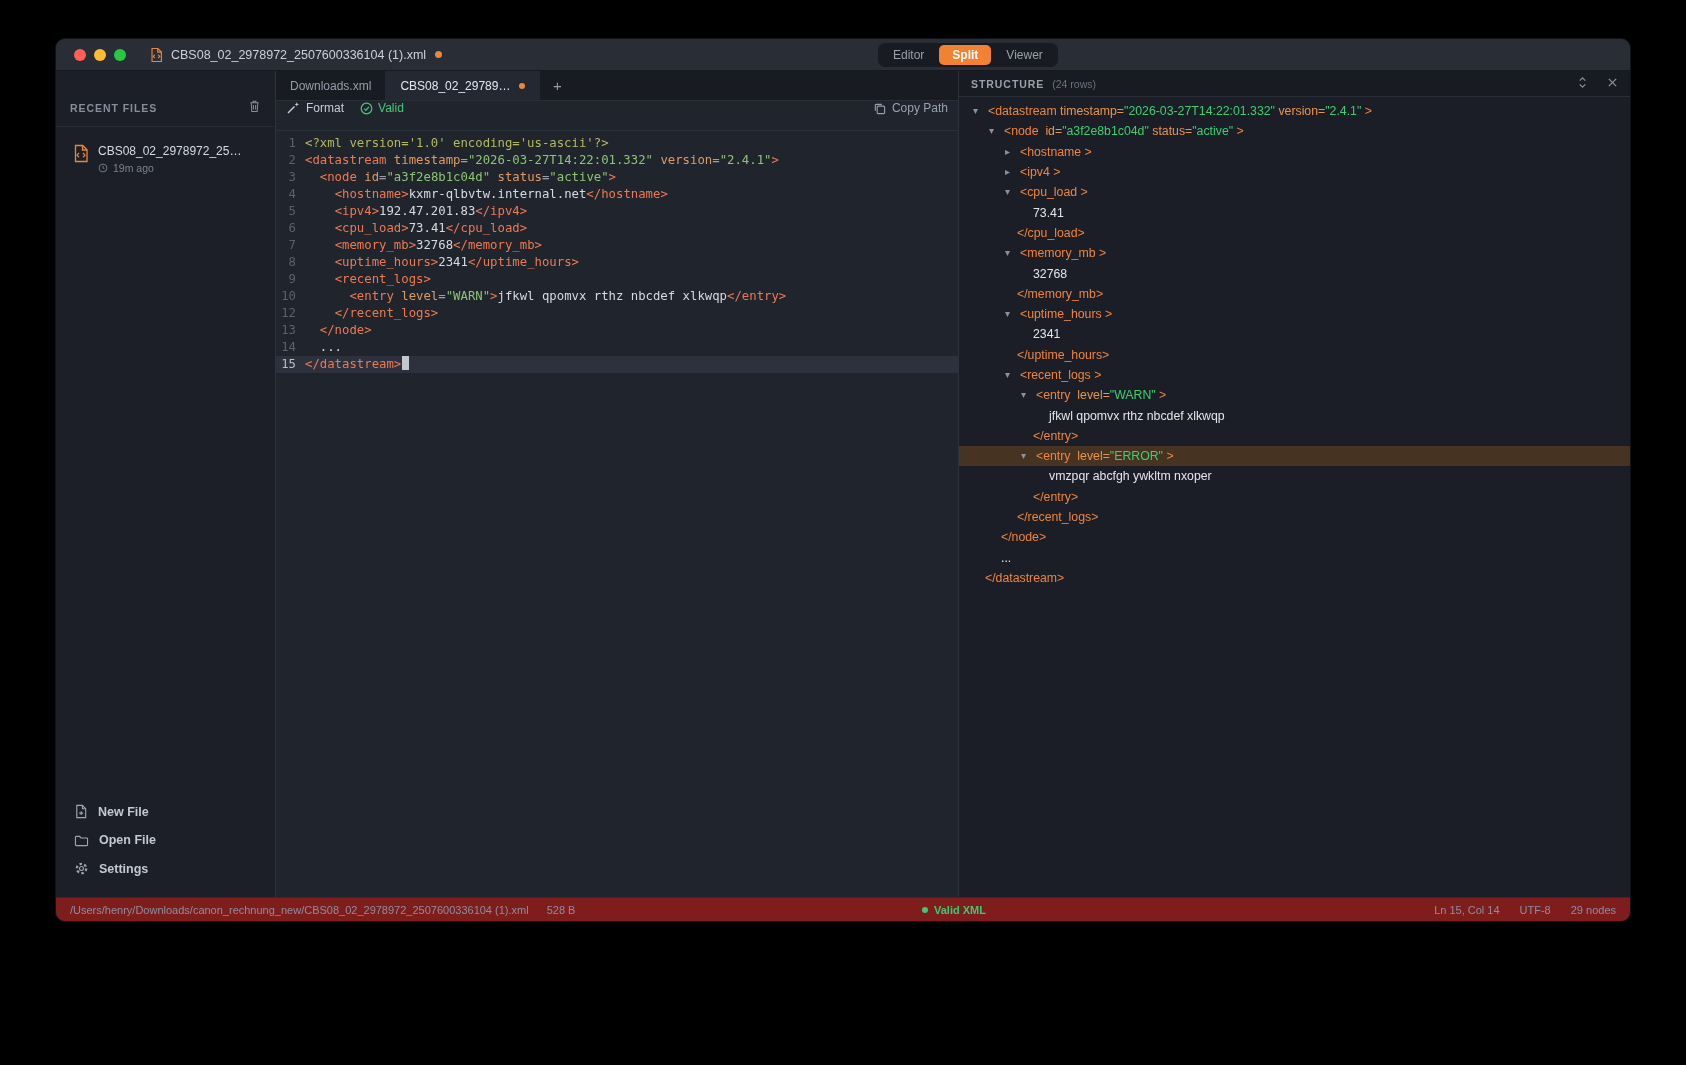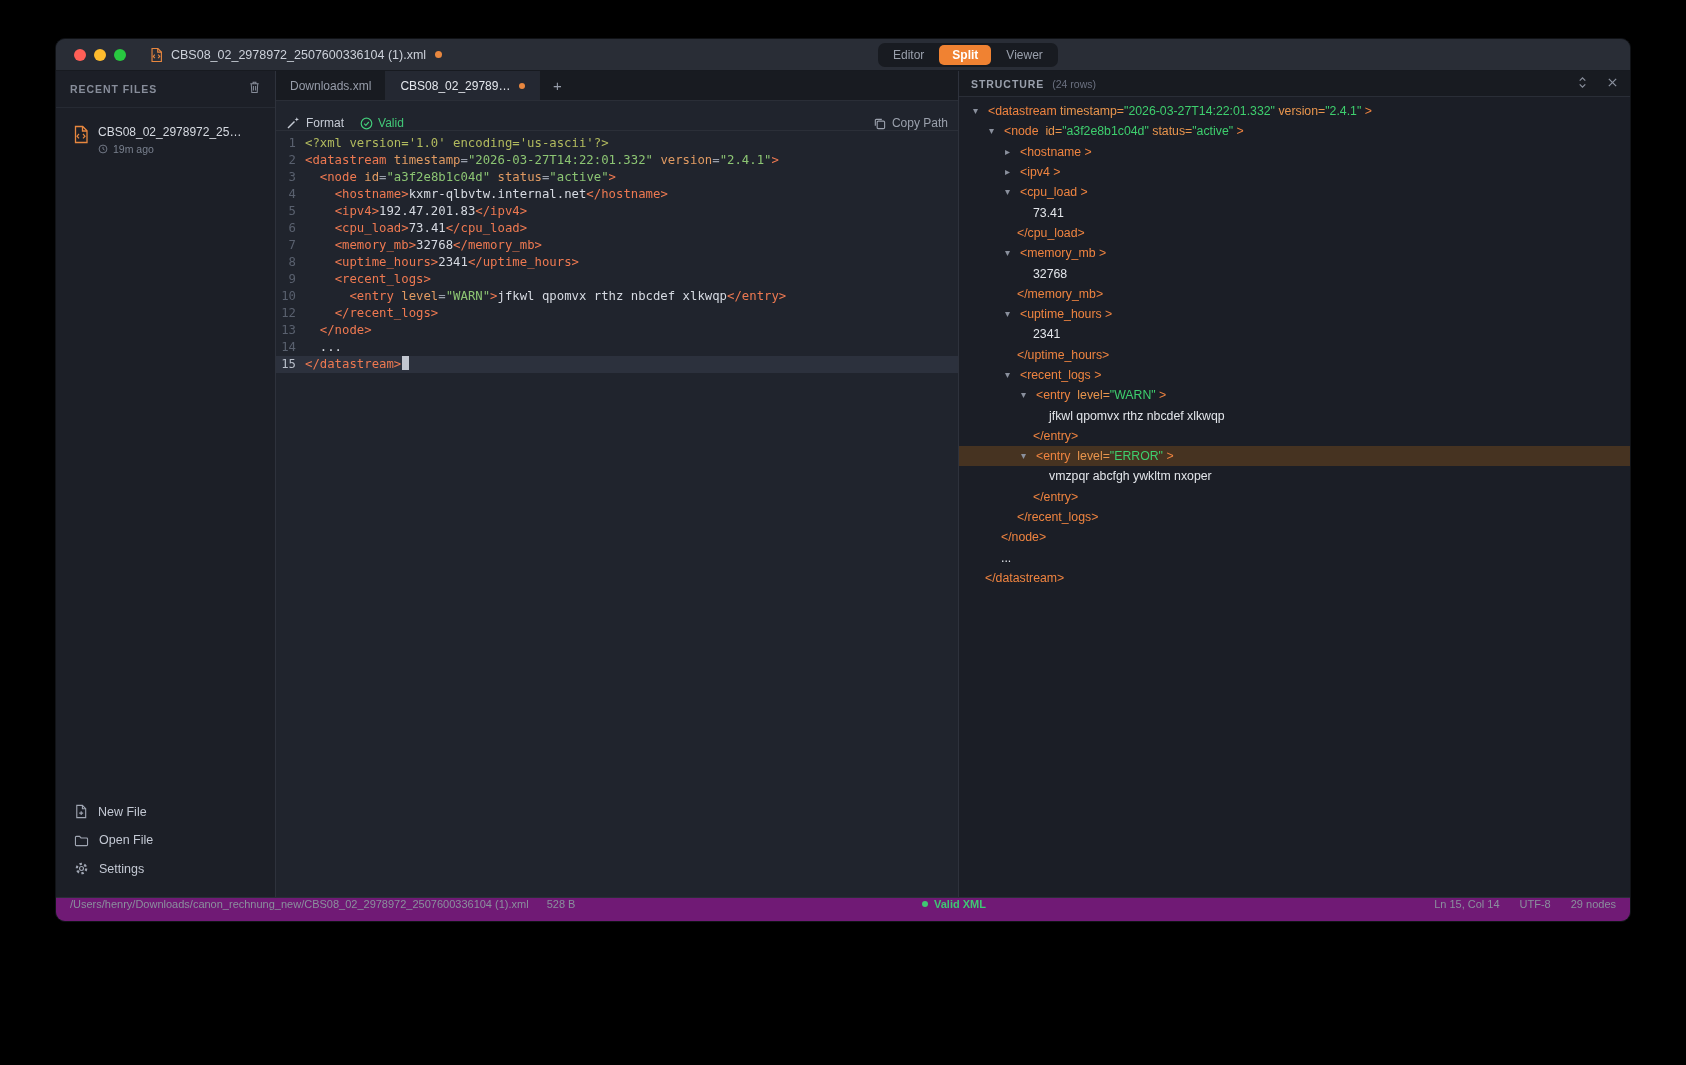--- a/index.html
+++ b/index.html
@@ -28,41 +28,41 @@
   .mod-dot { width:7px; height:7px; border-radius:50%; background:#e8873f; margin-left:9px; display:inline-block; }
   .seg { position:absolute; left:822px; top:50%; transform:translateY(-50%); background:#181b21; border-radius:7px; padding:2px; display:flex; gap:2px; }
   .seg-btn { border:0; background:transparent; color:#9aa0ac; font-size:12px; font-family:inherit; padding:3px 13px; border-radius:5px; cursor:pointer; }
   .seg-btn.active { background:#f08232; color:#fff; font-weight:700; }
 
   
   .main { flex:1; display:flex; min-height:0; }
 
   
   .sidebar { width:220px; flex:0 0 220px; background:#1c1f27; border-right:1px solid #2e323c; display:flex; flex-direction:column; }
-  .sb-header { display:flex; align-items:center; justify-content:space-between; padding:9px 14px 10px; border-bottom:1px solid #262a33; }
+  .sb-header { display:flex; align-items:center; justify-content:space-between; padding:28px 14px 10px; border-bottom:1px solid #262a33; }
   .sb-header-label { font-size:10.5px; font-weight:700; letter-spacing:.09em; color:#878d9a; }
   .icon-btn { background:none; border:0; color:#878d9a; display:inline-flex; cursor:pointer; padding:0; }
   .file-item { display:flex; gap:9px; margin:8px 8px 0; padding:9px 9px; border-radius:6px; align-items:flex-start; cursor:pointer; }
   .file-name { font-size:12px; color:#d7dbe2; max-width:150px; white-space:nowrap; overflow:hidden; text-overflow:ellipsis; }
   .file-time { display:flex; align-items:center; gap:5px; margin-top:4px; color:#79808e; font-size:10.5px; }
   .sb-spacer { flex:1; }
-  .sb-actions { padding:8px 12px 14px; }
+  .sb-actions { padding:8px 12px 14px;font-weight:bold; }
   .sb-action { display:flex; align-items:center; gap:10px; padding:7px 6px; font-size:12.5px; color:#c3c8d3; border-radius:5px; cursor:pointer; }
   .sb-action .ic { color:#a0a6b3; display:inline-flex; }
 
   
   .editor-pane { flex:1; min-width:0; display:flex; flex-direction:column; background:#20242d; }
   .tabbar { height:30px; flex:0 0 30px; background:#181b21; display:flex; align-items:stretch; border-bottom:1px solid #2a2e37; }
   .tab { display:flex; align-items:center; gap:7px; padding:0 14px; font-size:12px; color:#979daa; border-right:1px solid #242831; cursor:pointer; }
   .tab.active { background:#242832; color:#e4e7ed; }
   .tab-label-trunc { max-width:112px; white-space:nowrap; overflow:hidden; text-overflow:ellipsis; }
   .tab-dot { width:6px; height:6px; border-radius:50%; background:#e8873f; flex:0 0 6px; }
   .tab-new { width:34px; display:flex; align-items:center; justify-content:center; color:#979daa; font-size:15px; cursor:pointer; }
 
-  .toolbar { height:30px; flex:0 0 30px; display:flex; align-items:flex-end; padding:0 10px; gap:16px; background:#20242d; border-bottom:1px solid #2b2f38; }
+  .toolbar { height:30px; flex:0 0 30px; display:flex; align-items:flex-start; padding:0 10px; gap:16px; background:#20242d; border-bottom:1px solid #2b2f38; }
   .tool-btn { display:flex; align-items:center; gap:6px; background:none; border:0; font-family:inherit; font-size:12px; color:#c6cbd5; cursor:pointer; }
   .valid-badge { display:flex; align-items:center; gap:5px; font-size:12px; color:#42c878; }
   .toolbar-spacer { flex:1; }
   .copy-path-btn { color:#9aa0ac; }
 
   .code-area { flex:1; overflow:hidden; padding-top:4px; font-family:"DejaVu Sans Mono", monospace; font-size:12.3px; line-height:17px; }
   .code-line { display:flex; height:17px; }
   .code-line.active { background:#2c313d; }
   .gutter { flex:0 0 20px; text-align:right; color:#59606e; user-select:none; }
   .code-line.active .gutter { color:#b8bec9; }
@@ -86,21 +86,21 @@
   .structure-tree { flex:1; overflow:hidden; padding-top:4px; font-size:12.3px; }
   .tree-row { height:20.3px; display:flex; align-items:center; cursor:pointer; }
   .tree-row.hl { background:#463321; }
   .chev { width:15px; flex:0 0 15px; color:#8a909d; font-size:10px; line-height:1; }
   .st-tag  { color:#ef8440; white-space:pre; }
   .st-attr { color:#e8954d; white-space:pre; }
   .st-val  { color:#3ecf6e; white-space:pre; }
   .st-text { color:#e2e5ea; white-space:pre; }
 
   
-  .statusbar { height:24px; flex:0 0 24px; background:#701a75; border-top:1px solid #2a2e37; display:flex; align-items:flex-start; padding:0 14px; position:relative; font-size:11px; color:#8a909d; }
+  .statusbar { height:24px; flex:0 0 24px; background:#7f1d1d; border-top:1px solid #2a2e37; display:flex; align-items:center; padding:0 14px; position:relative; font-size:11px; color:#8a909d; }
   .status-left { display:flex; gap:18px; align-items:center; }
   .valid-xml { position:absolute; left:866px; display:flex; align-items:center; gap:6px; color:#3fc873;font-weight:bold; }
   .valid-dot { width:6px; height:6px; border-radius:50%; background:#3fc873; }
   .status-right { margin-left:auto; display:flex; gap:20px; align-items:center; }
 </style>
 </head>
 <body>
 
 <div class="window">
 

